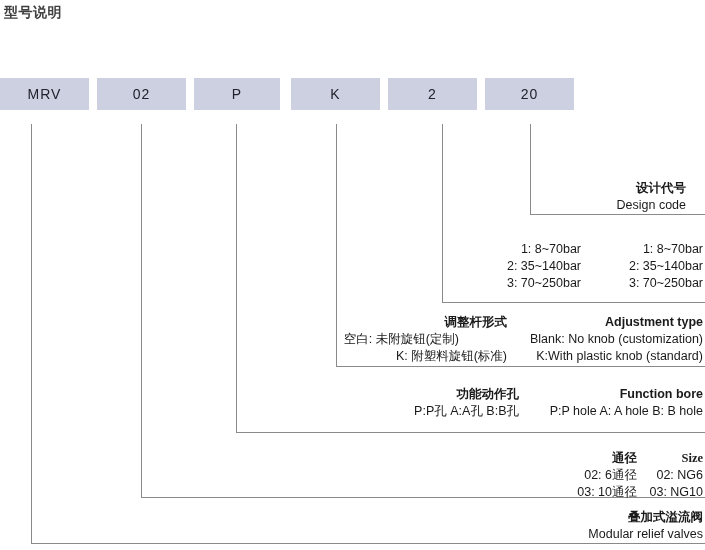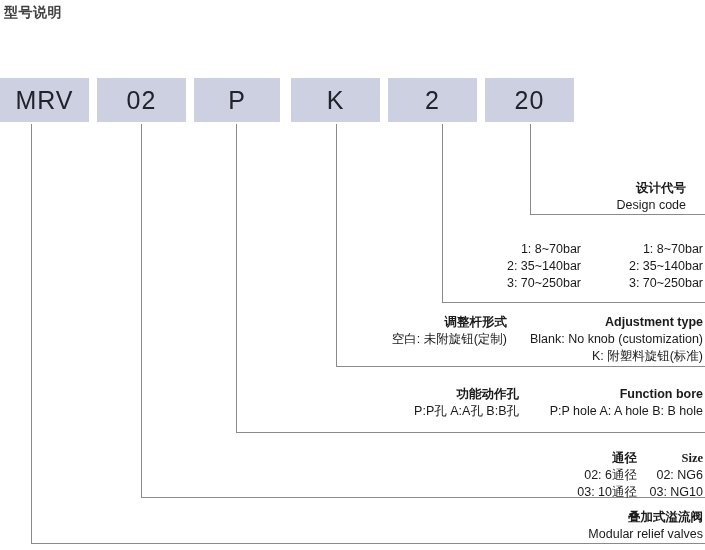--- a/index.html
+++ b/index.html
@@ -33,26 +33,26 @@
   #code-row {
     position: absolute;
     left: 0px;
     top: 78px;
     width: 705px;
     height: 44px;
   }
   .code-box {
     position: absolute;
     top: 0;
-    height: 44px;
+    height: 32px;
     background: #ccd0e0;
     display: flex;
     align-items: center;
     justify-content: center;
-    font-size: 25px;
+    font-size: 14px;
     font-weight: normal;
     color: #20222c;
     letter-spacing: 1px;
   }
 
   
   .vline {
     position: absolute;
     width: 1px;
     background: #8a8a8a;
@@ -160,24 +160,25 @@
   </div>
 </div>
 
 <div class="desc-block" style="right:2px;top:314px;">
   <div class="twocol-head">
     <span class="col-cn" style="width:160px;">调整杆形式</span>
     <span class="col-en" style="width:196px;">Adjustment type</span>
   </div>
   <div class="twocol-row">
     <span class="col-cn" style="width:160px;">空白: 未附旋钮(定制)</span>
-    <span class="col-en" style="width:196px;">Blank: No knob (customization)</span>
+    <span class="col-en" style="width:196px;margin-left:48px;">Blank: No knob (customization)</span>
   </div>
   <div class="twocol-row">
     <span class="col-cn" style="width:160px;">K: 附塑料旋钮(标准)</span>
+    <span class="col-en" style="width:196px;">K:With plastic knob (standard)</span>
   </div>
 </div>
 
 <div class="desc-block" style="right:2px;top:386px;">
   <div class="twocol-head">
     <span class="col-cn" style="width:168px;">功能动作孔</span>
     <span class="col-en" style="width:184px;">Function bore</span>
   </div>
   <div class="twocol-row">
     <span class="col-cn" style="width:168px;">P:P孔  A:A孔  B:B孔</span>

